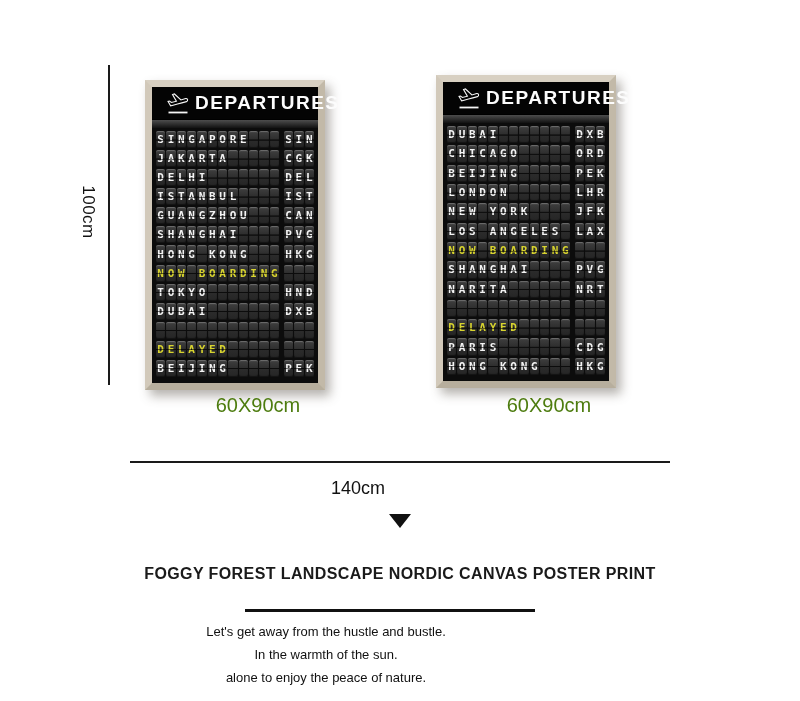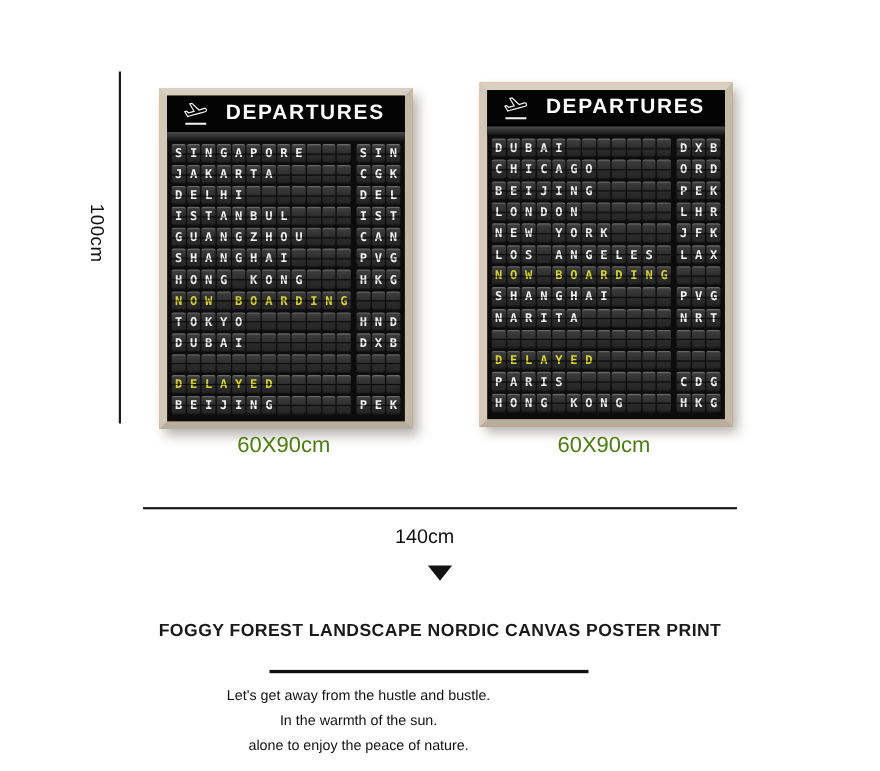--- a/index.html
+++ b/index.html
@@ -7,33 +7,33 @@
     position:relative;width:800px;height:701px;background:#ffffff;overflow:hidden;
     font-family:"Liberation Sans",sans-serif;color:#111;
   }
   
   .dim-vline{position:absolute;left:108px;top:65px;width:2px;height:320px;background:#1a1a1a;}
   .dim-height-label{
     position:absolute;left:88px;top:212px;transform:translate(-50%,-50%) rotate(90deg);
     font-size:17px;color:#111;white-space:nowrap;letter-spacing:.5px;
   }
   .dim-hline{position:absolute;left:130px;top:461px;width:540px;height:2px;background:#1a1a1a;}
-  .dim-width-label{position:absolute;left:0;top:478px;width:716px;text-align:center;font-size:18px;color:#111;padding-left:28px;}
+  .dim-width-label{position:absolute;left:0;top:478px;width:716px;text-align:center;font-size:18px;color:#111;}
   .down-triangle{
     position:absolute;left:389px;top:514px;width:0;height:0;
     border-left:11px solid transparent;border-right:11px solid transparent;border-top:14px solid #111;
   }
   .size-label{position:absolute;top:394px;width:226px;text-align:center;font-size:20px;color:#4d7c0f;}
   .size-label.left{left:145px;}
   .size-label.right{left:436px;}
   
   .poster{
-    position:absolute;width:230px;height:310px;box-sizing:border-box;
+    position:absolute;width:180px;height:310px;box-sizing:border-box;
     border:7px solid;border-color:#d8d0c2 #c2b9a8 #b7ae9d #d2c9ba;
-    background:#f97316;
+    background:#7f1d1d;
     box-shadow:5px 6px 10px rgba(90,85,75,.45), inset 0 0 0 1px rgba(0,0,0,.35);
   }
   .poster.left{left:145px;top:80px;}
   .poster.right{left:436px;top:75px;height:313px;}
   .board{display:flex;flex-direction:column;height:100%;background:#0c0c0c;}
   .board-header{
     flex:0 0 32px;display:flex;align-items:center;background:#040404;
     border-bottom:1px solid #000;
   }
   .plane-icon{flex:0 0 auto;margin-left:9px;width:34px;height:26px;}

